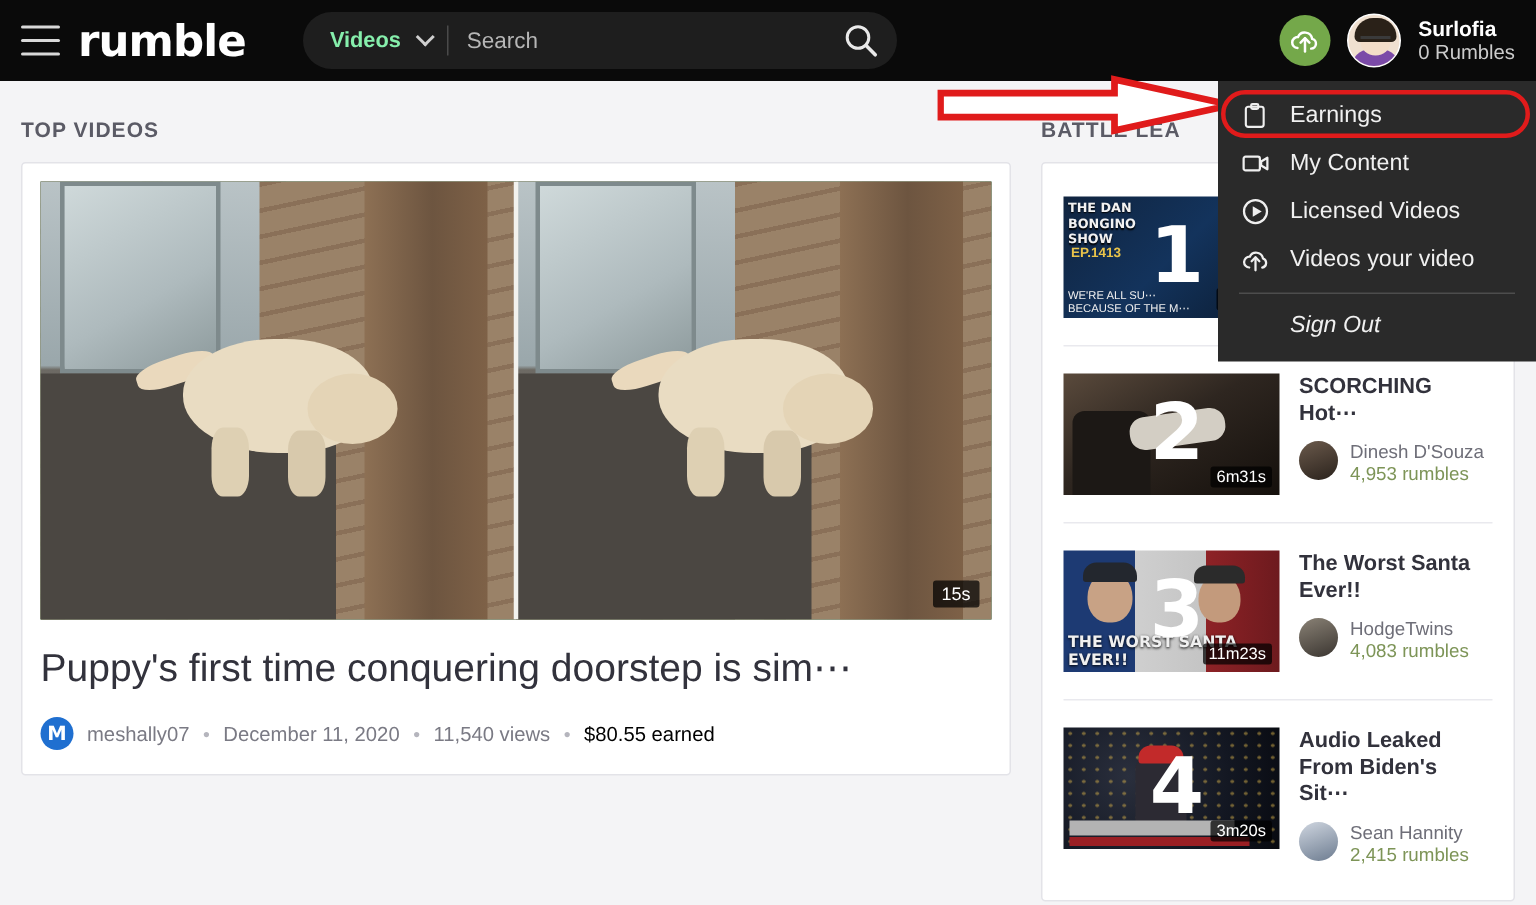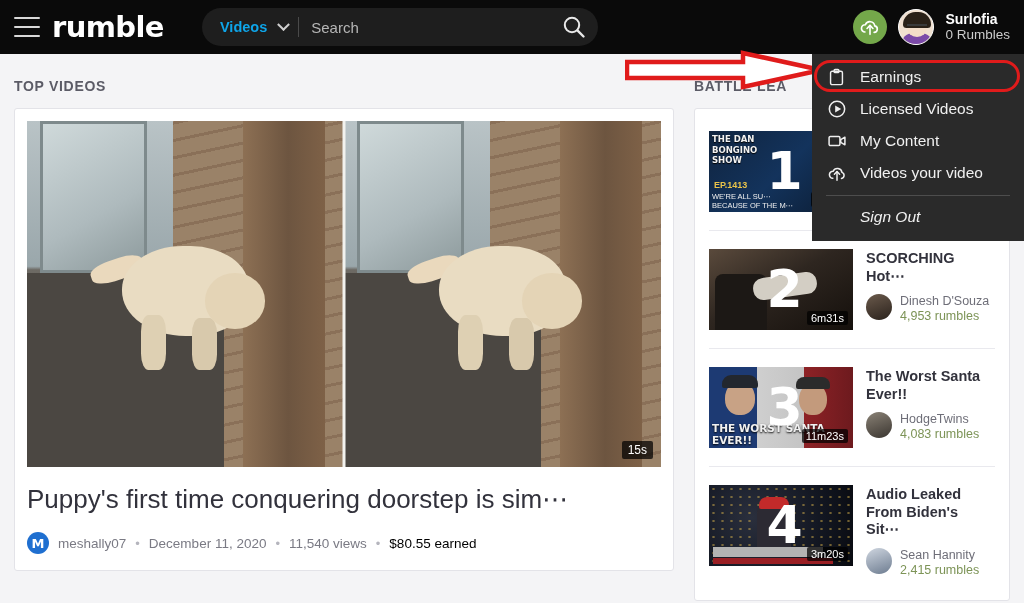--- a/index.html
+++ b/index.html
@@ -30,21 +30,21 @@
     letter-spacing: -0.6px; margin-right: 38px; cursor: pointer;
     font-family: "DejaVu Sans", sans-serif;
   }
   .searchbar {
     width: 396px; height: 38px;
     background: #1e1e1e; border-radius: 19px;
     display: flex; align-items: center;
     padding: 0 6px 0 18px;
   }
   .search-cat {
-    color: #0ea5e9; font-size: 14.5px; font-weight: 600;
+    color: #86efac; font-size: 14.5px; font-weight: 600;
     display: flex; align-items: center; gap: 12px; cursor: pointer;
   }
   .chev { width: 9px; height: 9px; border-right: 2px solid #cfcfcf; border-bottom: 2px solid #cfcfcf; transform: rotate(45deg) translate(-2px,-2px); }
   .search-div { width: 1px; height: 20px; background: #4a4a4a; margin: 0 12px 0 10px; }
   .search-input {
     flex: 1; background: transparent; border: none; outline: none;
     color: #e8e8e8; font-size: 15px; font-family: "Liberation Sans", sans-serif;
   }
   .search-input::placeholder { color: #b6b6b6; }
   .search-go {
@@ -109,21 +109,21 @@
   }
   .left-col { position: absolute; left: 14px; top: 24px; width: 660px; }
   .right-col { position: absolute; left: 694px; top: 24px; width: 316px; }
 
   .card {
     background: #ffffff; border: 1px solid #e3e3e8; border-radius: 3px;
     margin-top: 14px;
   }
   .video-card { padding: 12px 12px 16px 12px; }
   .thumb-wrap {
-    position: relative; width: 634px; height: 346px; overflow: hidden; cursor: pointer;
+    position: relative; width: 634px; height: 292px; overflow: hidden; cursor: pointer;
     background: #14532d;
   }
   .thumb-half { position: absolute; top: 0; width: 50%; height: 100%; overflow: hidden; }
   .thumb-left  { left: 0; }
   .thumb-right { right: 0; }
   .deck {
     position: absolute; inset: 0;
     background:
       repeating-linear-gradient(168deg, #9a8268 0px, #9a8268 14px, #8a7058 14px, #8a7058 17px),
       #94795e;
@@ -197,21 +197,21 @@
   }
   .lb-chan { display: flex; gap: 8px; margin-top: 9px; }
   .lb-av { width: 26px; height: 26px; border-radius: 50%; flex: 0 0 26px; overflow: hidden; }
   .lb-chan-text { line-height: 1.2; min-width: 0; }
   .lb-chan-name { font-size: 12.5px; color: #6e6e78; }
   .lb-rumbles { font-size: 12.5px; color: #7d9457; }
 
   
   .t1 { background: linear-gradient(135deg,#10243f 0%, #13335c 50%, #0b1b30 100%); }
   .t1-txt { position: absolute; left: 3px; top: 3px; color: #f2f2f2; font-size: 8.5px; font-weight: 700; line-height: 1.25; text-shadow: 0 1px 1px #000; font-family: "DejaVu Sans", sans-serif; }
-  .t1-ep { position: absolute; left: 5px; top: 49px; color: #e9c34a; font-size: 9px; font-weight: 700; }
+  .t1-ep { position: absolute; left: 5px; top: 32px; color: #e9c34a; font-size: 9px; font-weight: 700; }
   .t1-bot { position: absolute; left: 3px; bottom: 2px; color: #efefef; font-size: 7.5px; font-weight: 400; line-height: 1.2; }
   .t2 { background: linear-gradient(150deg,#5a4a3c 0%, #2e2620 45%, #15100c 100%); }
   .t2-chair { position: absolute; left: 6px; bottom: 0; width: 52px; height: 56px; background: #1c1815; border-radius: 8px 8px 0 0; }
   .t2-arm { position: absolute; left: 44px; top: 26px; width: 64px; height: 22px; background: #d3cec4; border-radius: 10px; transform: rotate(-8deg); }
   .t3 { background: linear-gradient(90deg,#1d3a73 0%, #1d3a73 33%, #cfcfcf 33%, #c4c4c4 66%, #8e2226 66%, #6d1a1e 100%); }
   .t3-head1 { position: absolute; left: 16px; top: 14px; width: 30px; height: 34px; background: #c8a285; border-radius: 50% 50% 45% 45%; }
   .t3-cap1 { position: absolute; left: 13px; top: 8px; width: 36px; height: 13px; background: #23272e; border-radius: 9px 9px 2px 2px; }
   .t3-head2 { position: absolute; right: 26px; top: 16px; width: 28px; height: 32px; background: #c39a7c; border-radius: 50% 50% 45% 45%; }
   .t3-cap2 { position: absolute; right: 23px; top: 10px; width: 34px; height: 12px; background: #2b2b2b; border-radius: 8px 8px 2px 2px; }
   .t3-band { position: absolute; left: 0; bottom: 2px; width: 100%; color: #f0f0f0; font-size: 10.5px; font-weight: 700; text-align: left; padding-left: 3px; text-shadow: 0 1px 2px #000; font-family: "DejaVu Sans", sans-serif; }
@@ -291,35 +291,35 @@
         <rect x="4.5" y="4" width="15" height="17" rx="2" fill="none" stroke="#efefef" stroke-width="1.8"></rect>
         <rect x="9" y="1.8" width="6" height="4" rx="1.2" fill="none" stroke="#efefef" stroke-width="1.8"></rect>
       </svg>
     </span>
     <span>Earnings</span>
   </div>
 
   <div class="dd-item">
     <span class="dd-icon">
       <svg width="20" height="20" viewBox="0 0 24 24" aria-hidden="true">
-        <circle cx="12" cy="12" r="9.2" fill="none" stroke="#efefef" stroke-width="1.8"></circle>
-        <polygon points="9.8,7.8 17,12 9.8,16.2" fill="#efefef"></polygon>
+        <rect x="2.5" y="6.5" width="13" height="11" rx="1.6" fill="none" stroke="#efefef" stroke-width="1.8"></rect>
+        <path d="M16.5 10.4 21.5 7.4v9.2l-5-3z" fill="none" stroke="#efefef" stroke-width="1.8" stroke-linejoin="round"></path>
       </svg>
     </span>
-    <span>Licensed Videos</span>
+    <span>My Content</span>
   </div>
 
   <div class="dd-item">
     <span class="dd-icon">
       <svg width="20" height="20" viewBox="0 0 24 24" aria-hidden="true">
-        <rect x="2.5" y="6.5" width="13" height="11" rx="1.6" fill="none" stroke="#efefef" stroke-width="1.8"></rect>
-        <path d="M16.5 10.4 21.5 7.4v9.2l-5-3z" fill="none" stroke="#efefef" stroke-width="1.8" stroke-linejoin="round"></path>
+        <circle cx="12" cy="12" r="9.2" fill="none" stroke="#efefef" stroke-width="1.8"></circle>
+        <polygon points="9.8,7.8 17,12 9.8,16.2" fill="#efefef"></polygon>
       </svg>
     </span>
-    <span>My Content</span>
+    <span>Licensed Videos</span>
   </div>
 
   <div class="dd-item">
     <span class="dd-icon">
       <svg width="20" height="20" viewBox="0 0 24 24" aria-hidden="true">
         <path d="M7 18.4a4.3 4.3 0 0 1 .4-8.6 5.6 5.6 0 0 1 10.6 1.4 3.8 3.8 0 0 1-.6 7.3" fill="none" stroke="#efefef" stroke-width="1.8" stroke-linecap="round"></path>
         <line x1="12" y1="20.6" x2="12" y2="10.4" stroke="#efefef" stroke-width="1.8" stroke-linecap="round"></line>
         <polyline points="8.9,13.4 12,10.2 15.1,13.4" fill="none" stroke="#efefef" stroke-width="1.8" stroke-linecap="round" stroke-linejoin="round"></polyline>
       </svg>
     </span>

